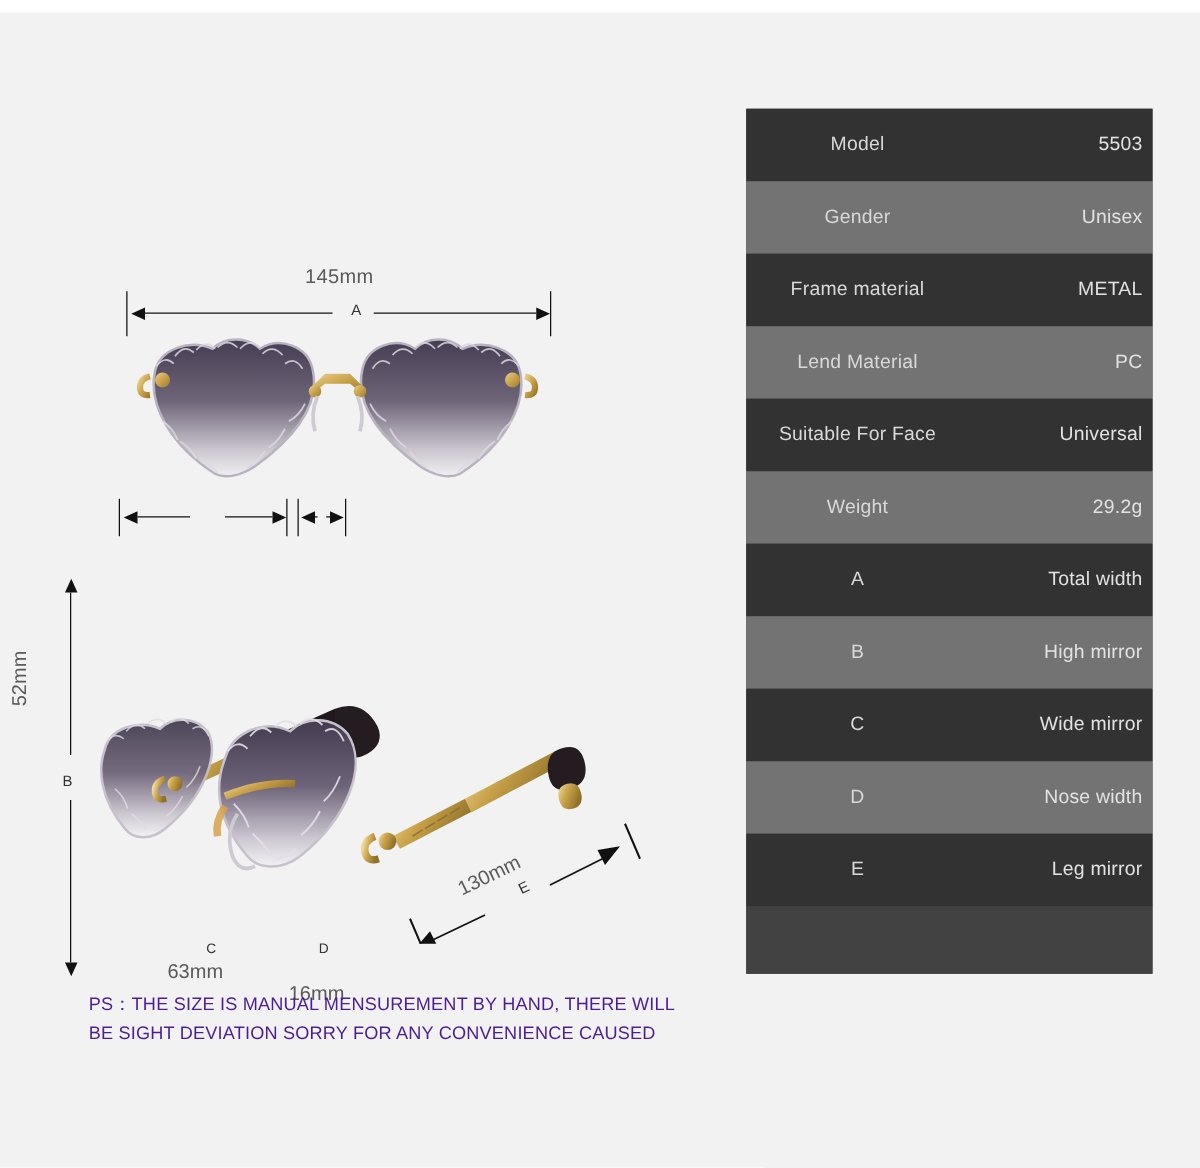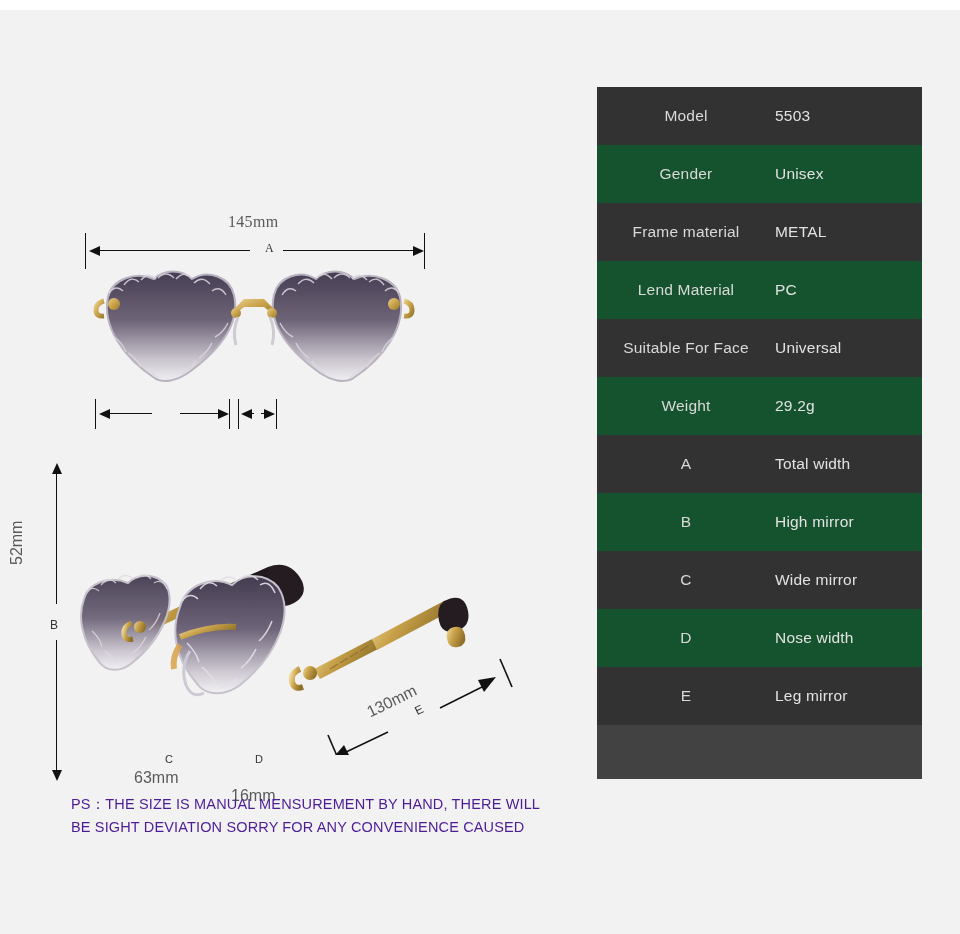--- a/index.html
+++ b/index.html
@@ -50,22 +50,22 @@
   
   .left-col {
     position: absolute;
     left: 0; top: 65px;
     width: 580px; height: 869px;
   }
 
   
   .front-block {
     position: absolute;
-    left: 0; top: 0;
-    width: 580px; height: 350px; font-family: Liberation Serif, serif;
+    left: 16px; top: 0;
+    width: 580px; height: 350px;
   }
 
   
   .dim-a-label {
     position: absolute;
     left: 228px; top: 148px;
     font-size: 16px;
     color: #5a5a5a;
     letter-spacing: 0.3px;
   }
@@ -207,34 +207,34 @@
     background: #3b3b3b;
   }
   .spec-row {
     position: relative;
     display: flex;
     align-items: center;
     height: 58px;
     width: 100%;
   }
   .spec-row.dark  { background: #323232; }
-  .spec-row.light { background: #14532d; }
+  .spec-row.light { background: #737373; }
   .spec-row.empty { height: 54px; background: #424242; }
 
   .spec-label {
     flex: 0 0 178px;
     text-align: center;
     font-size: 15.5px;
     color: #d9d9d9;
     letter-spacing: 0.2px;
   }
   .spec-value {
     flex: 1 1 auto;
-    text-align: left;
-    padding-right: 20px;
+    text-align: right;
+    padding-right: 8px;
     font-size: 15.5px;
     color: #e2e2e2;
     letter-spacing: 0.2px;
   }
 </style>
 </head>
 <body>
 
 <div id="page">
 

